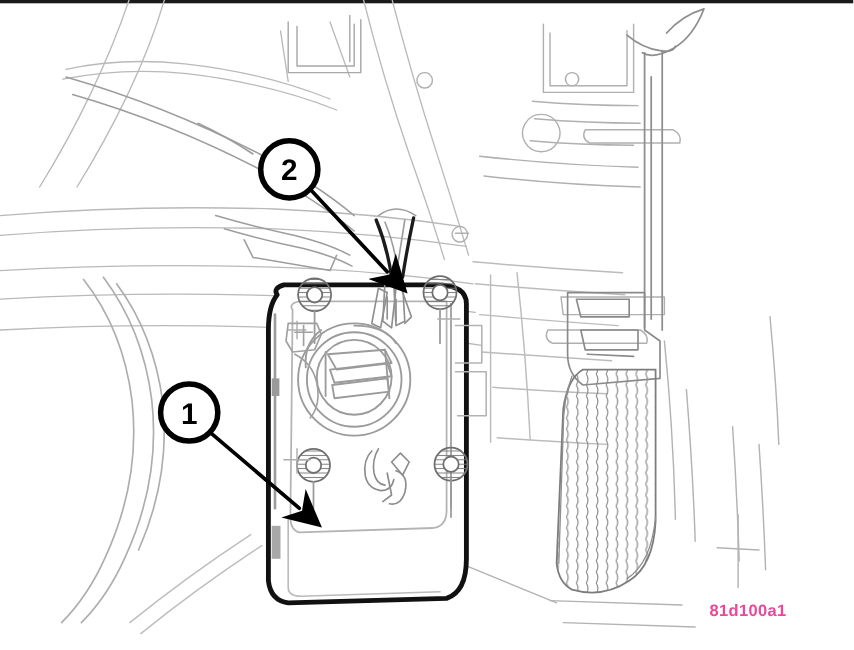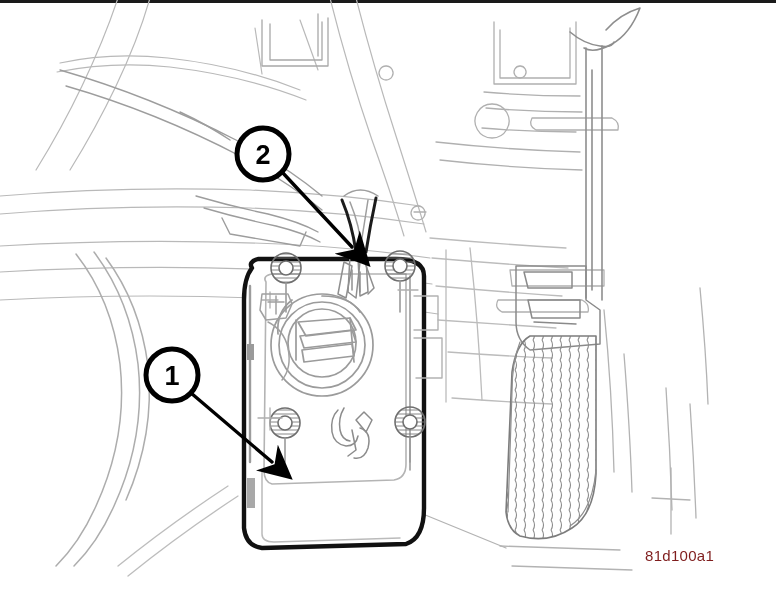--- a/index.html
+++ b/index.html
@@ -23,22 +23,22 @@
   #artwork{
     position:absolute;
     left:0; top:0;
     width:776px; height:591px;
   }
   #caption{
     position:absolute;
     left:645px;
     top:547px;
     font-size:15px;
-    font-weight:normal;
-    color:#7f1d1d;
+    font-weight:bold;
+    color:#ec4899;
     letter-spacing:0.3px;
     white-space:nowrap;
   }
   .callout-num{
     font-family:"Liberation Sans", sans-serif;
     font-size:27px;
     font-weight:bold;
     fill:#000000;
   }
 </style>

